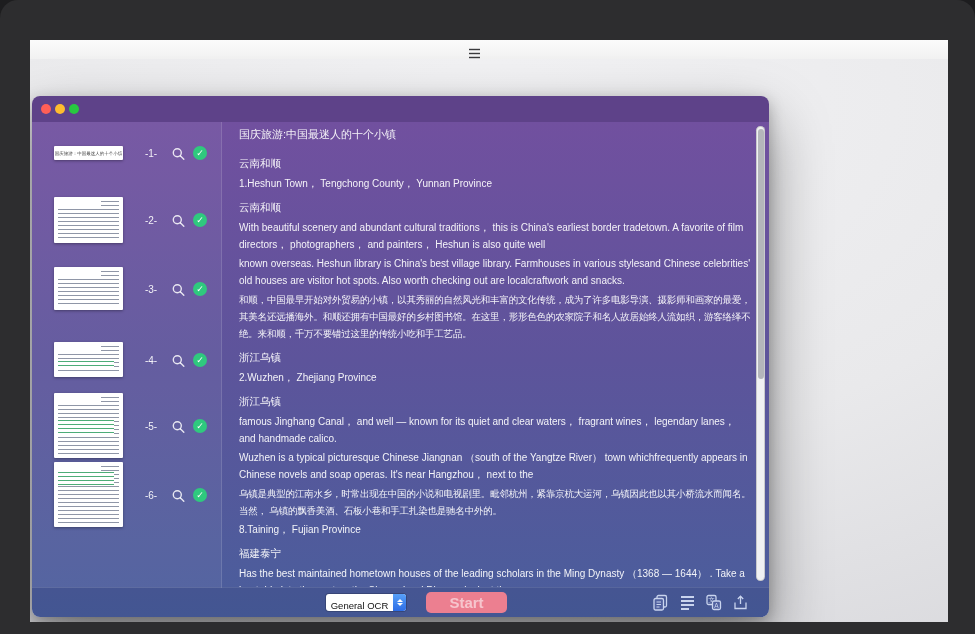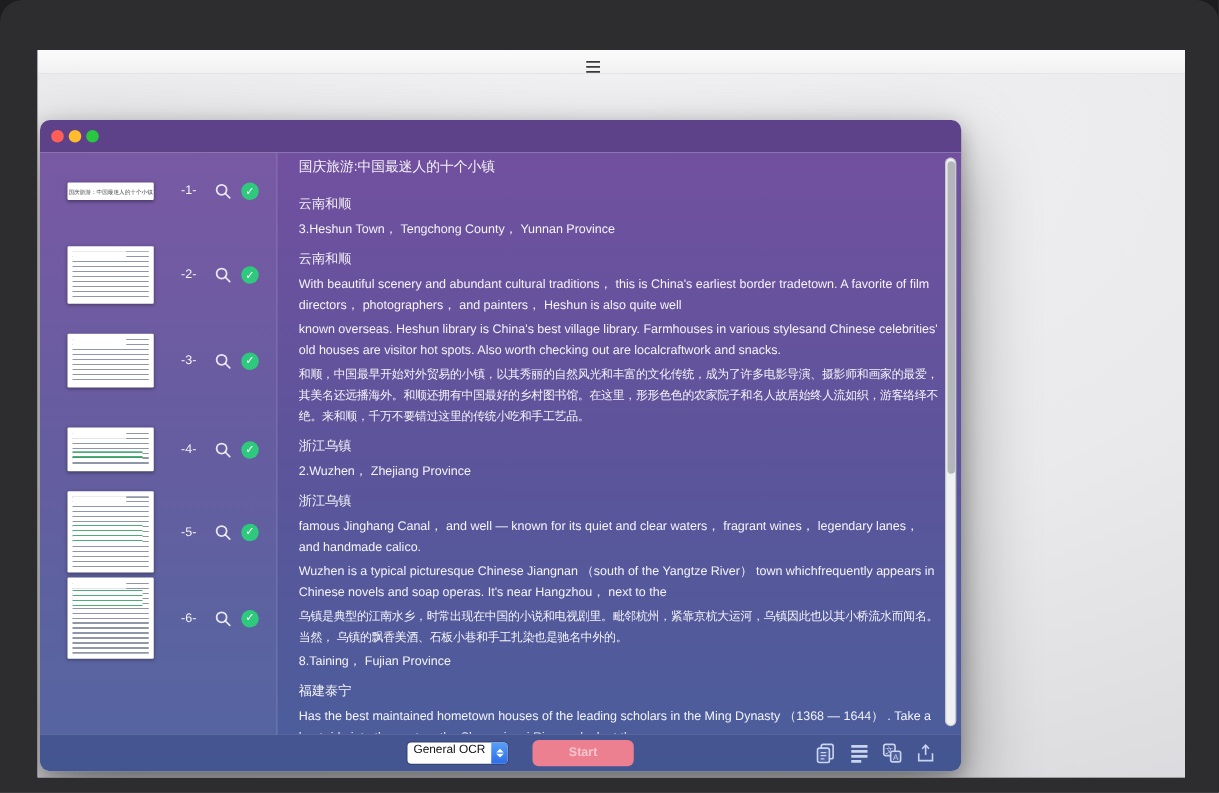--- a/index.html
+++ b/index.html
@@ -69,29 +69,29 @@
   
   .toolbar{position:absolute;left:0;right:0;bottom:0;height:29px;background:rgba(10,20,60,.10);
     border-top:1px solid rgba(255,255,255,.10);border-radius:0 0 8px 8px;}
   .pill{position:absolute;top:7px;height:15px;border-radius:8px;background:var(--accent-pink);color:#fff;
     font-size:9px;font-weight:bold;display:flex;align-items:center;justify-content:center;
     box-shadow:0 1px 2px rgba(0,0,0,.25);cursor:default;margin-top:36px;}
   .pill.select-image{left:13px;width:68px;}
   .pill.import-ios{left:82px;width:107px;}
   .pill.clear{left:215px;width:41px;}
   .ocr-select{position:absolute;left:294px;top:6px;width:80px;height:17px;background:#fff;border-radius:3px;
-    box-shadow:0 0 0 1px rgba(0,0,0,.18);display:flex;align-items:flex-start;}
+    box-shadow:0 0 0 1px rgba(0,0,0,.18);display:flex;align-items:flex-end;}
   .ocr-select-label{flex:1;text-align:center;font-size:9.5px;color:#111;}
   .stepper{width:13px;height:17px;border-radius:0 3px 3px 0;background:linear-gradient(#58a0f8,#2d6de6);
     display:flex;flex-direction:column;align-items:center;justify-content:center;gap:1px;}
   .stepper i{display:block;width:0;height:0;border-left:3px solid transparent;border-right:3px solid transparent;}
   .stepper .up{border-bottom:3.5px solid #fff;}
   .stepper .down{border-top:3.5px solid #fff;}
   .start{position:absolute;left:394px;top:4px;width:81px;height:21px;border-radius:5px;background:var(--start-pink);
-    color:rgba(255,255,255,.55);font-size:10px;font-weight:bold;display:flex;align-items:center;justify-content:center;}
+    color:rgba(255,255,255,.55);font-size:15px;font-weight:bold;display:flex;align-items:center;justify-content:center;}
   .ticon{position:absolute;top:5px;width:19px;height:19px;}
   .ti-copy{left:619px;} .ti-list{left:646px;} .ti-translate{left:672px;} .ti-upload{left:699px;}
 </style>
 </head>
 <body>
 
 <div class="frame">
   <div class="screen">
 
     <div class="menubar">
@@ -230,21 +230,21 @@
                   <circle cx="5.3" cy="5.3" r="4" fill="none" stroke="rgba(255,255,255,.85)" stroke-width="1.4"></circle>
                   <line x1="8.3" y1="8.3" x2="11.8" y2="11.8" stroke="rgba(255,255,255,.85)" stroke-width="1.4" stroke-linecap="round"></line>
                 </svg></span>
               <span class="chk">✓</span>
             </div>
           </div>
 
         <div class="doc">
             <div class="b b-title">国庆旅游:中国最迷人的十个小镇</div>
             <div class="b b-h">云南和顺</div>
-            <div class="b b-p">3.Heshun Town， Tengchong County， Yunnan Province</div>
+            <div class="b b-p">1.Heshun Town， Tengchong County， Yunnan Province</div>
             <div class="b b-h">云南和顺</div>
             <div class="b b-p">With beautiful scenery and abundant cultural traditions， this is China's earliest border tradetown. A favorite of film directors， photographers， and painters， Heshun is also quite well</div>
             <div class="b b-p">known overseas. Heshun library is China's best village library. Farmhouses in various stylesand Chinese celebrities' old houses are visitor hot spots. Also worth checking out are localcraftwork and snacks.</div>
             <div class="b b-p b-zh">和顺，中国最早开始对外贸易的小镇，以其秀丽的自然风光和丰富的文化传统，成为了许多电影导演、摄影师和画家的最爱，其美名还远播海外。和顺还拥有中国最好的乡村图书馆。在这里，形形色色的农家院子和名人故居始终人流如织，游客络绎不绝。来和顺，千万不要错过这里的传统小吃和手工艺品。</div>
             <div class="b b-h">浙江乌镇</div>
             <div class="b b-p">2.Wuzhen， Zhejiang Province</div>
             <div class="b b-h">浙江乌镇</div>
             <div class="b b-p">famous Jinghang Canal， and well — known for its quiet and clear waters， fragrant wines， legendary lanes， and handmade calico.</div>
             <div class="b b-p">Wuzhen is a typical picturesque Chinese Jiangnan （south of the Yangtze River） town whichfrequently appears in Chinese novels and soap operas. It's near Hangzhou， next to the</div>
             <div class="b b-p b-zh">乌镇是典型的江南水乡，时常出现在中国的小说和电视剧里。毗邻杭州，紧靠京杭大运河，乌镇因此也以其小桥流水而闻名。当然， 乌镇的飘香美酒、石板小巷和手工扎染也是驰名中外的。</div>

